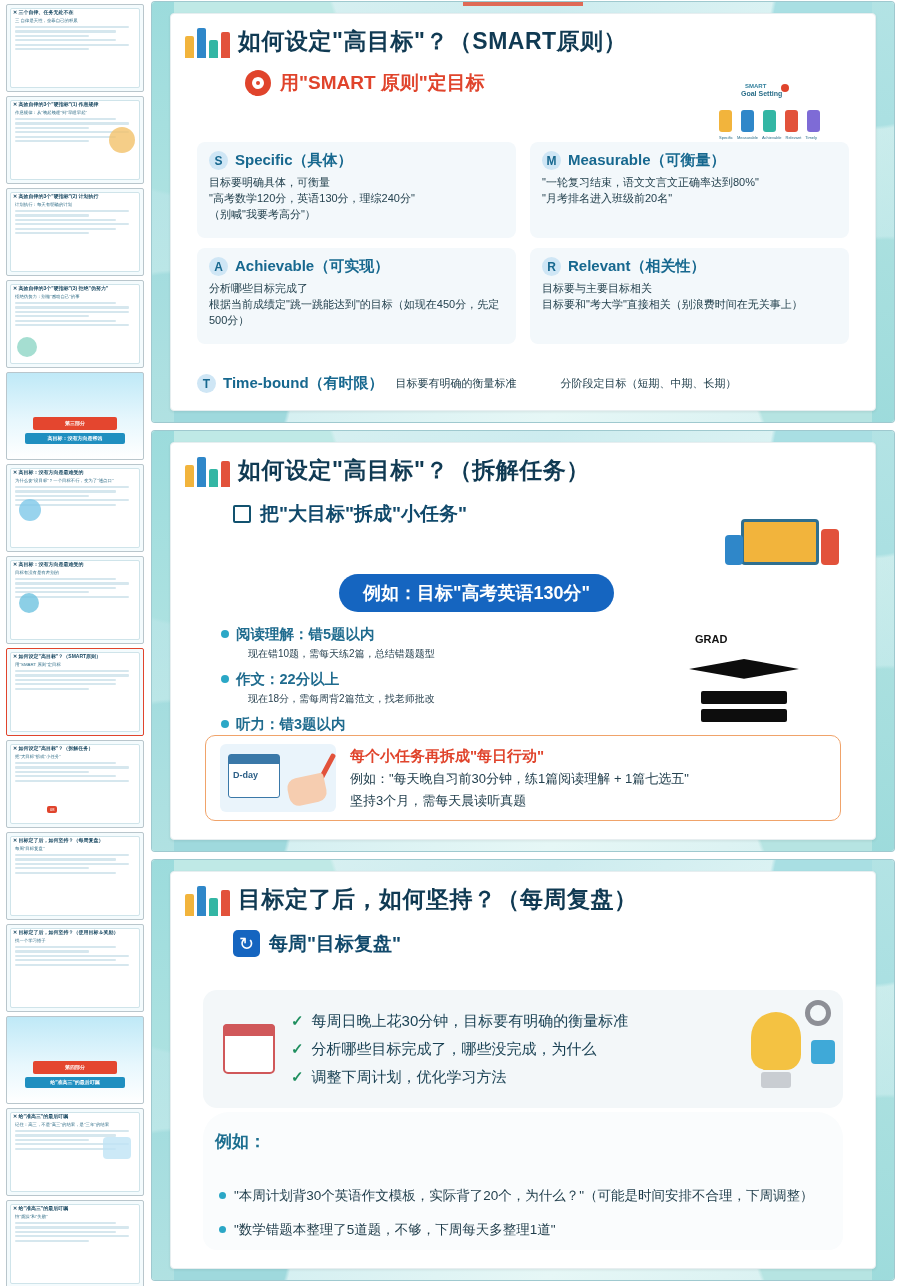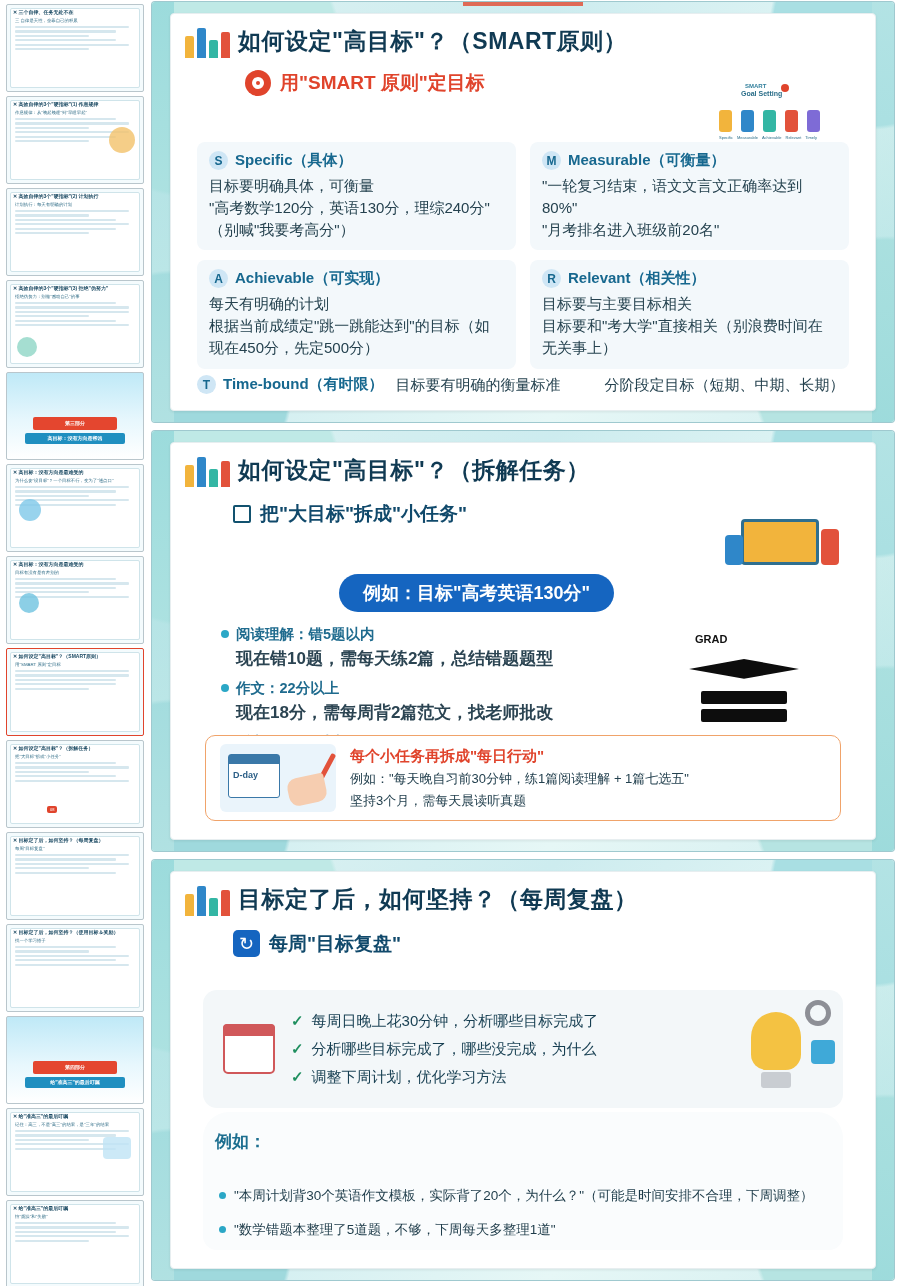--- a/index.html
+++ b/index.html
@@ -266,21 +266,21 @@
   .sc-badge {
     width: 19px; height: 19px; border-radius: 50%;
     background: #cfe6f5; color: #17688f;
     font-size: 12px; font-weight: bold;
     display: flex; align-items: center; justify-content: center;
   }
   .sc-title {
     font-size: 15px; font-weight: bold; color: #17688f;
   }
   .sc-line {
-    font-size: 15px; color: #25424f; line-height: 1.45;
+    font-size: 11px; color: #25424f; line-height: 1.45;
   }
   .smart-foot {
     position: absolute;
     left: 26px; right: 26px; top: 360px;
     display: flex; align-items: center; gap: 12px;
   }
   .smart-foot .sc-head { margin-bottom: 0; }
   .smart-foot .sc-line { white-space: nowrap; }
   .sf-gap { width: 20px; }
 
@@ -337,22 +337,22 @@
   .bul {
     font-size: 14.5px; color: #1f6b8e; font-weight: bold;
     display: flex; align-items: baseline; gap: 7px; text-align: center;
   }
   .bul .dot {
     width: 8px; height: 8px; border-radius: 50%;
     background: #2ba7c6; flex: 0 0 auto;
     transform: translateY(-1px);
   }
   .bul-sub {
-    font-size: 17px; color: #2b4452; font-weight: bold;
-    margin-left: 15px; margin-top: 3px;
+    font-size: 10px; color: #2b4452; font-weight: normal;
+    margin-left: 27px; margin-top: 3px;
   }
   .note-box {
     position: absolute;
     left: 34px; right: 34px; bottom: 18px;
     height: 86px;
     border: 1.5px solid #f0a36a;
     border-radius: 10px;
     background: #ffffff;
     display: flex; align-items: center;
     padding: 0 14px;
@@ -756,21 +756,21 @@
             </div>
             <div class="sc-line">"一轮复习结束，语文文言文正确率达到80%"</div>
             <div class="sc-line">"月考排名进入班级前20名"</div>
           </div>
 
           <div class="smart-card">
             <div class="sc-head">
               <div class="sc-badge">A</div>
               <div class="sc-title">Achievable（可实现）</div>
             </div>
-            <div class="sc-line">每天有明确的计划</div>
+            <div class="sc-line">分析哪些目标完成了</div>
             <div class="sc-line">根据当前成绩定"跳一跳能达到"的目标（如现在450分，先定500分）</div>
           </div>
 
           <div class="smart-card">
             <div class="sc-head">
               <div class="sc-badge">R</div>
               <div class="sc-title">Relevant（相关性）</div>
             </div>
             <div class="sc-line">目标要与主要目标相关</div>
             <div class="sc-line">目标要和"考大学"直接相关（别浪费时间在无关事上）</div>
@@ -885,21 +885,21 @@
         <div class="s-sub" style="left:62px; top:58px;">
           <div class="rf-icon"></div>
           <div class="sub-text blue">每周"目标复盘"</div>
         </div>
 
         <div class="review-card">
           <div class="rv-cal"></div>
           <div class="rv-list">
             <div class="rv-item">
               <span class="ck">✓</span>
-              <span>每周日晚上花30分钟，分析哪些目标完成了</span>
+              <span>每周日晚上花30分钟，目标要有明确的衡量标准</span>
             </div>
             <div class="rv-item">
               <span class="ck">✓</span>
               <span>分析哪些目标完成了，哪些没完成，为什么</span>
             </div>
             <div class="rv-item">
               <span class="ck">✓</span>
               <span>调整下周计划，优化学习方法</span>
             </div>
           </div>

